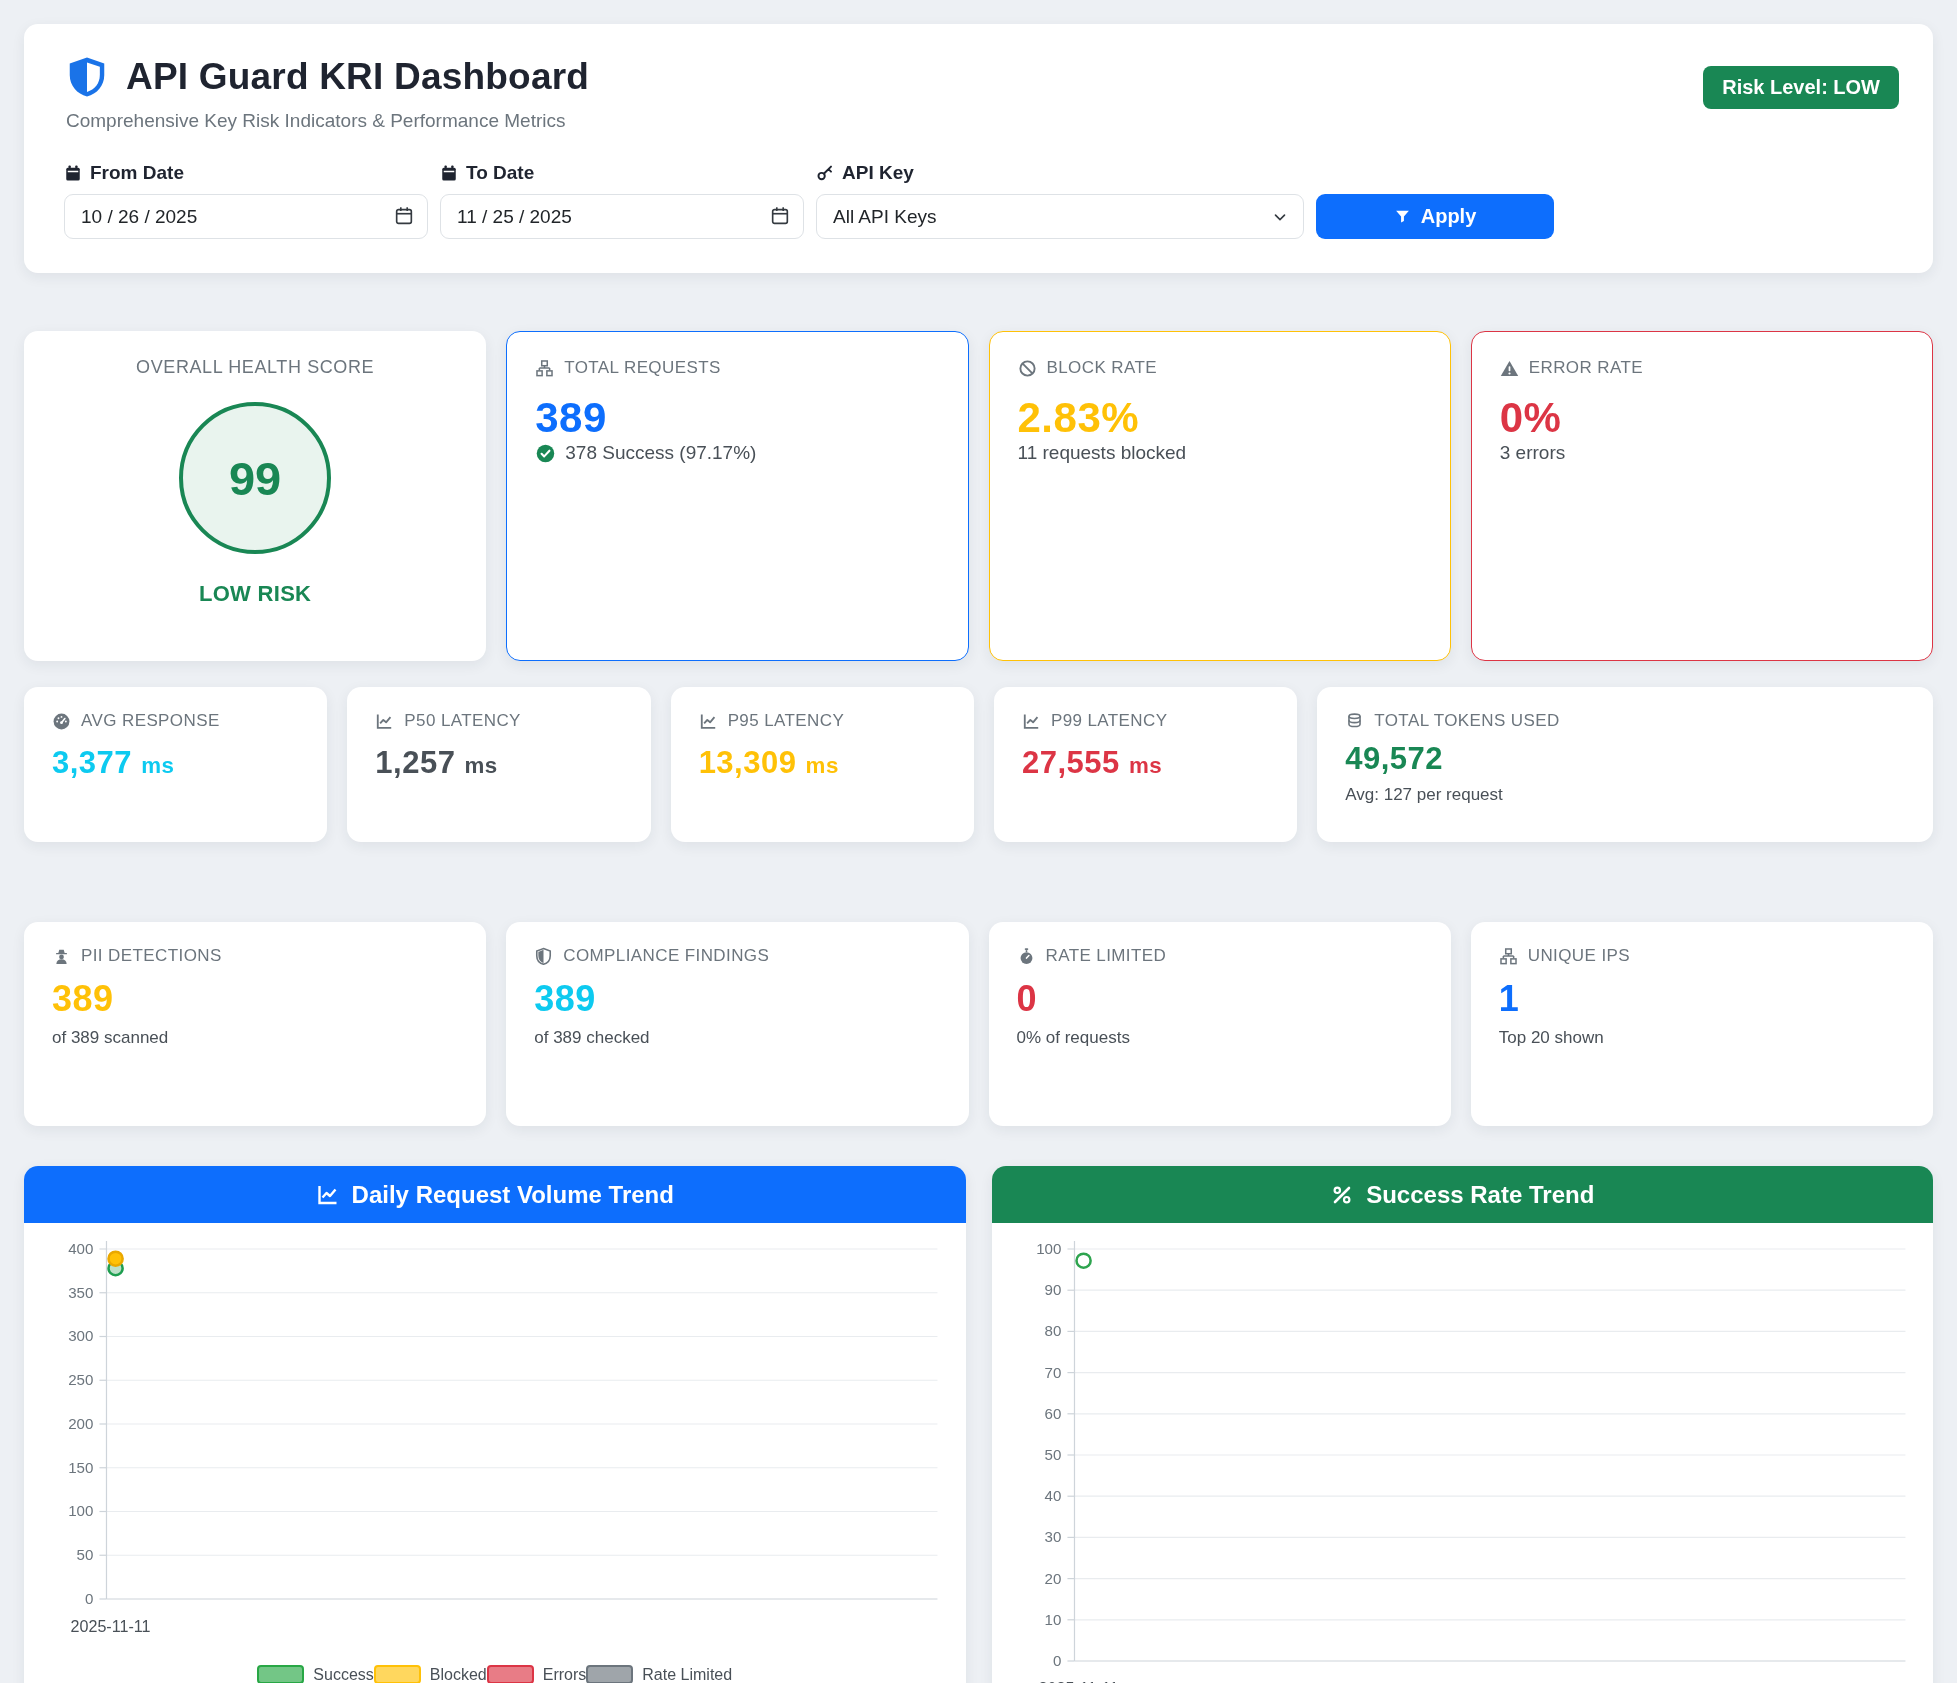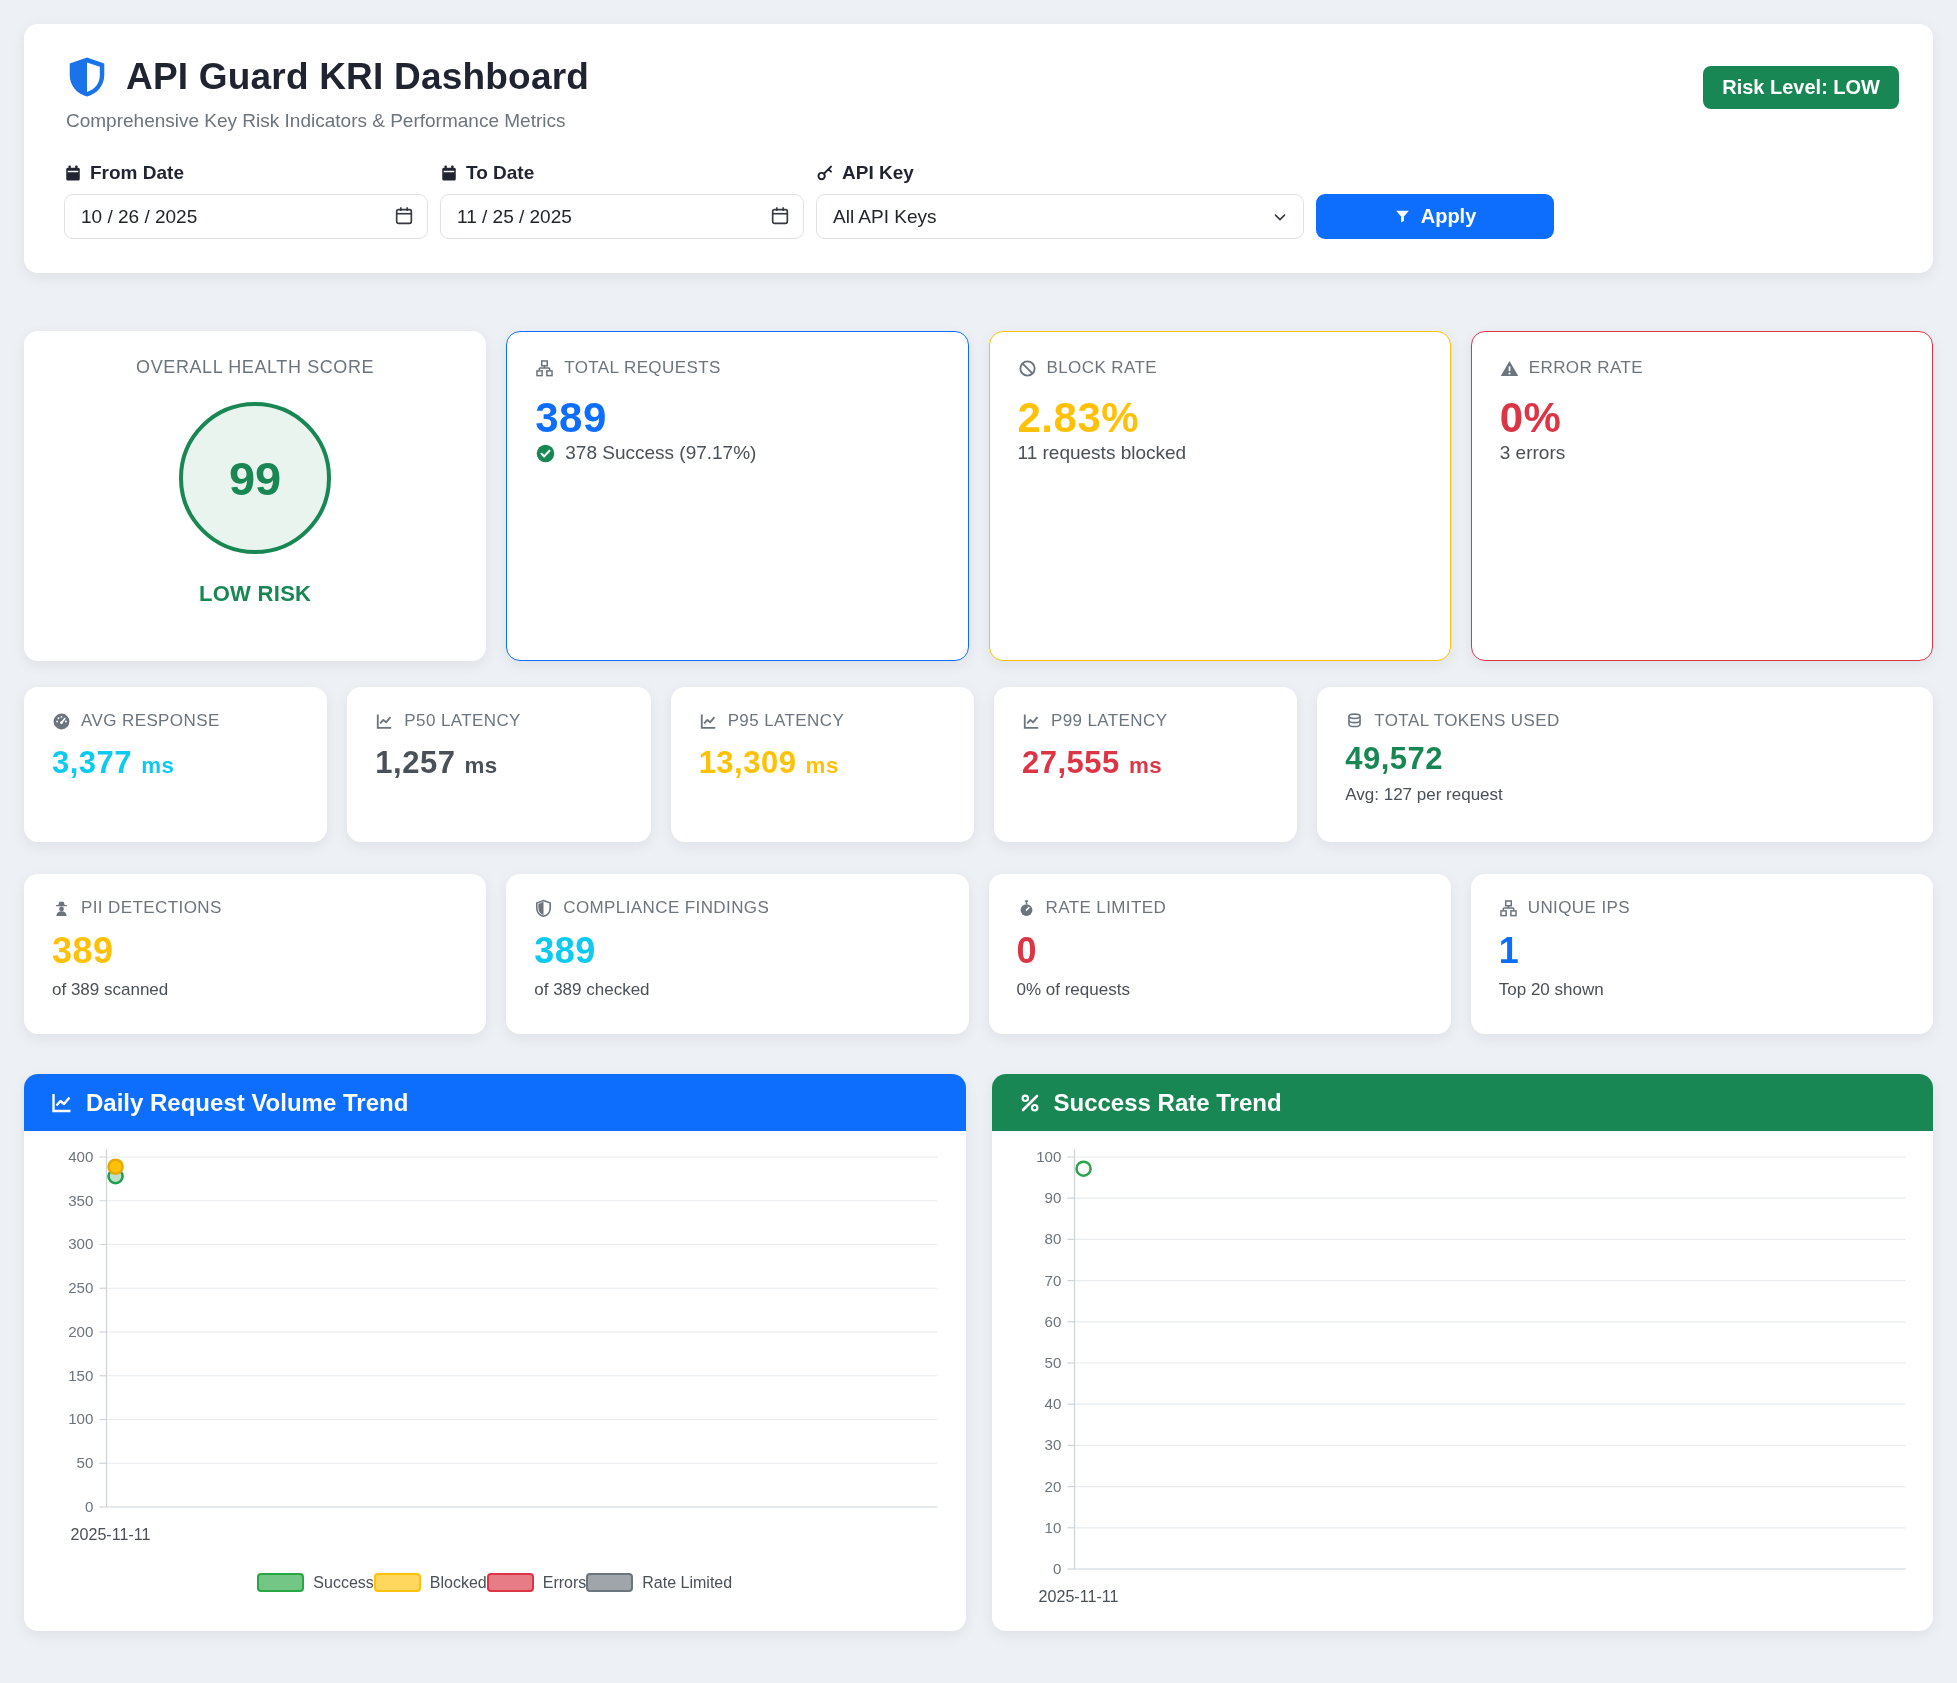--- a/index.html
+++ b/index.html
@@ -34,21 +34,21 @@
 
   
   .grid-4 { display:grid; grid-template-columns:repeat(4,1fr); gap:20px; }
   .grid-5 { display:grid; grid-template-columns:1fr 1fr 1fr 1fr 2.03fr; gap:20px; }
   .row1 { margin-bottom:26px; }
   .row2 { margin-bottom:32px; }
   .row3 { margin-bottom:40px; }
   .kpi { padding:26px 28px; }
   .row1 .kpi { height:330px; }
   .row2 .kpi { height:155px; padding:24px 28px; }
-  .row3 .kpi { height:160px; padding:24px 28px; }
+  .row3 .kpi { height:204px; padding:24px 28px;margin-top:48px; }
   .kpi.b-blue  { border:1px solid #0d6efd; }
   .kpi.b-yellow{ border:1px solid #ffc107; }
   .kpi.b-red   { border:1px solid #dc3545; }
   .kpi-title { display:flex; align-items:center; gap:10px; font-size:17px; color:#6c757d; letter-spacing:.4px; }
   .kpi-title svg { width:19px; height:19px; color:#6c757d; flex:0 0 auto; }
   .kpi-value { font-size:42px; font-weight:bold; margin-top:16px; letter-spacing:.5px; }
   .row2 .kpi-value { font-size:31px; margin-top:14px; }
   .row3 .kpi-value { font-size:36px; margin-top:12px; }
   .kpi-unit { font-size:.72em; }
   .kpi-sub { font-size:19px; color:#495057; display:flex; align-items:center; gap:9px; }
@@ -60,21 +60,21 @@
   .health .kpi-title { justify-content:center; font-size:18px; letter-spacing:.6px; }
   .health-circle { width:152px; height:152px; border:4px solid #198754; background:#e9f4ee; border-radius:50%;
     margin:24px auto 0; display:flex; align-items:center; justify-content:center; }
   .health-score { font-size:47px; font-weight:bold; color:#198754; }
   .health-status { margin-top:27px; font-size:22px; font-weight:bold; color:#198754; letter-spacing:.3px; }
 
   
   .charts-row { display:grid; grid-template-columns:1fr 1fr; gap:26px; }
   .chart-card { border-radius:14px; overflow:hidden; background:#fff; box-shadow:0 4px 14px rgba(30,40,60,.07); }
   .chart-header { display:flex; align-items:center; gap:12px; color:#fff; font-size:24px; font-weight:600;
-    padding:13px 26px; height:57px; }
+    padding:13px 26px; height:57px;justify-content:center; }
   .chart-header.blue { background:#0d6efd; }
   .chart-header.green { background:#198754; }
   .chart-header svg { width:24px; height:24px; }
   .chart-body { padding:12px 24px 18px; }
   .chart-svg { width:100%; display:block; }
   .chart-legend { display:flex; justify-content:center; align-items:center; margin-top:10px; }
   .legend-item { display:flex; align-items:center; gap:9px; cursor:pointer; }
   .legend-swatch { width:47px; height:19px; border-radius:4px; border:2px solid; display:inline-block; }
   .legend-label { font-size:16px; color:#495057; }
 </style>

